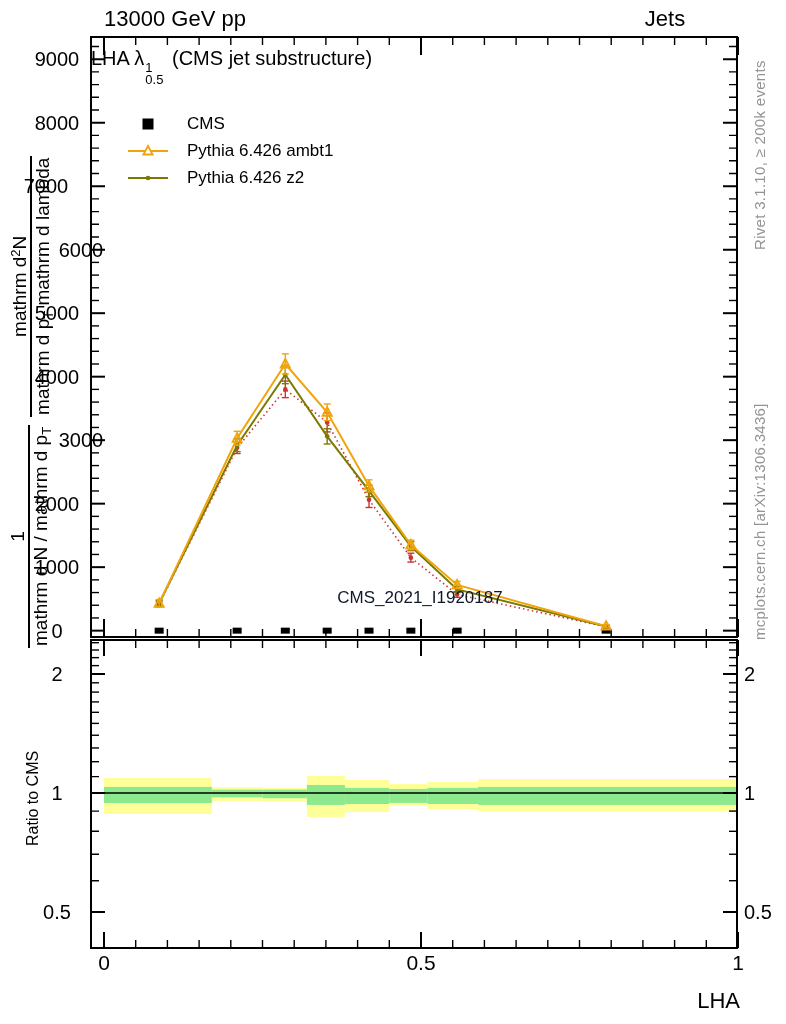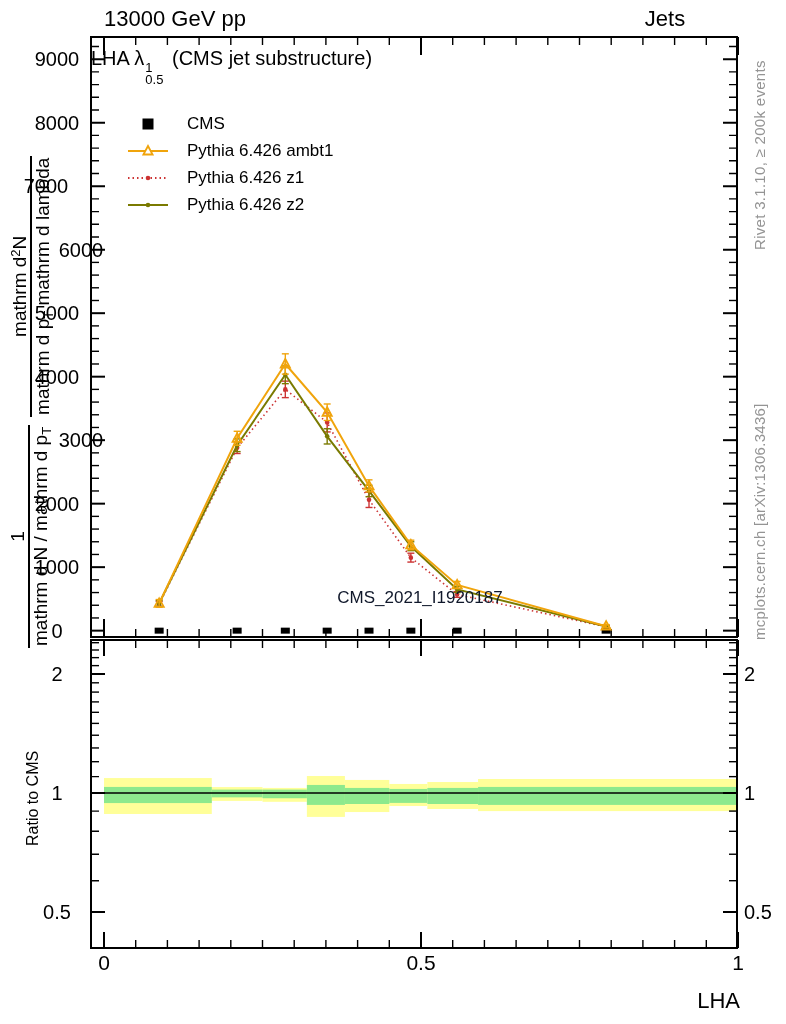--- a/index.html
+++ b/index.html
@@ -402,27 +402,20 @@
     </div>
     <div class="legend-row">
       <svg class="legend-marker" viewBox="0 0 44 14">
           <line x1="2" y1="7" x2="42" y2="7" stroke="#F0A40C" stroke-width="2"></line>
           <path d="M 22 2 L 26.6 10.5 L 17.4 10.5 Z" fill="#fff" stroke="#F0A40C" stroke-width="1.8"></path>
         </svg>
       <span class="legend-label">Pythia 6.426 ambt1</span>
     </div>
     <div class="legend-row">
       <svg class="legend-marker" viewBox="0 0 44 14">
-          <line x1="2" y1="7" x2="42" y2="7" stroke="#CC3333" stroke-width="2" stroke-dasharray="1.5 3"></line>
-          <circle cx="22" cy="7" r="2.3" fill="#CC3333"></circle>
-        </svg>
-      <span class="legend-label">Pythia 6.426 z1</span>
-    </div>
-    <div class="legend-row">
-      <svg class="legend-marker" viewBox="0 0 44 14">
           <line x1="2" y1="7" x2="42" y2="7" stroke="#7A7A00" stroke-width="2"></line>
           <circle cx="22" cy="7" r="2.3" fill="#7A7A00"></circle>
         </svg>
       <span class="legend-label">Pythia 6.426 z2</span>
     </div>
   </div>
 
   <div class="abs watermark">CMS_2021_I1920187</div>
 
   <div class="abs rot y-title" style="left:5px;top:648px;">

